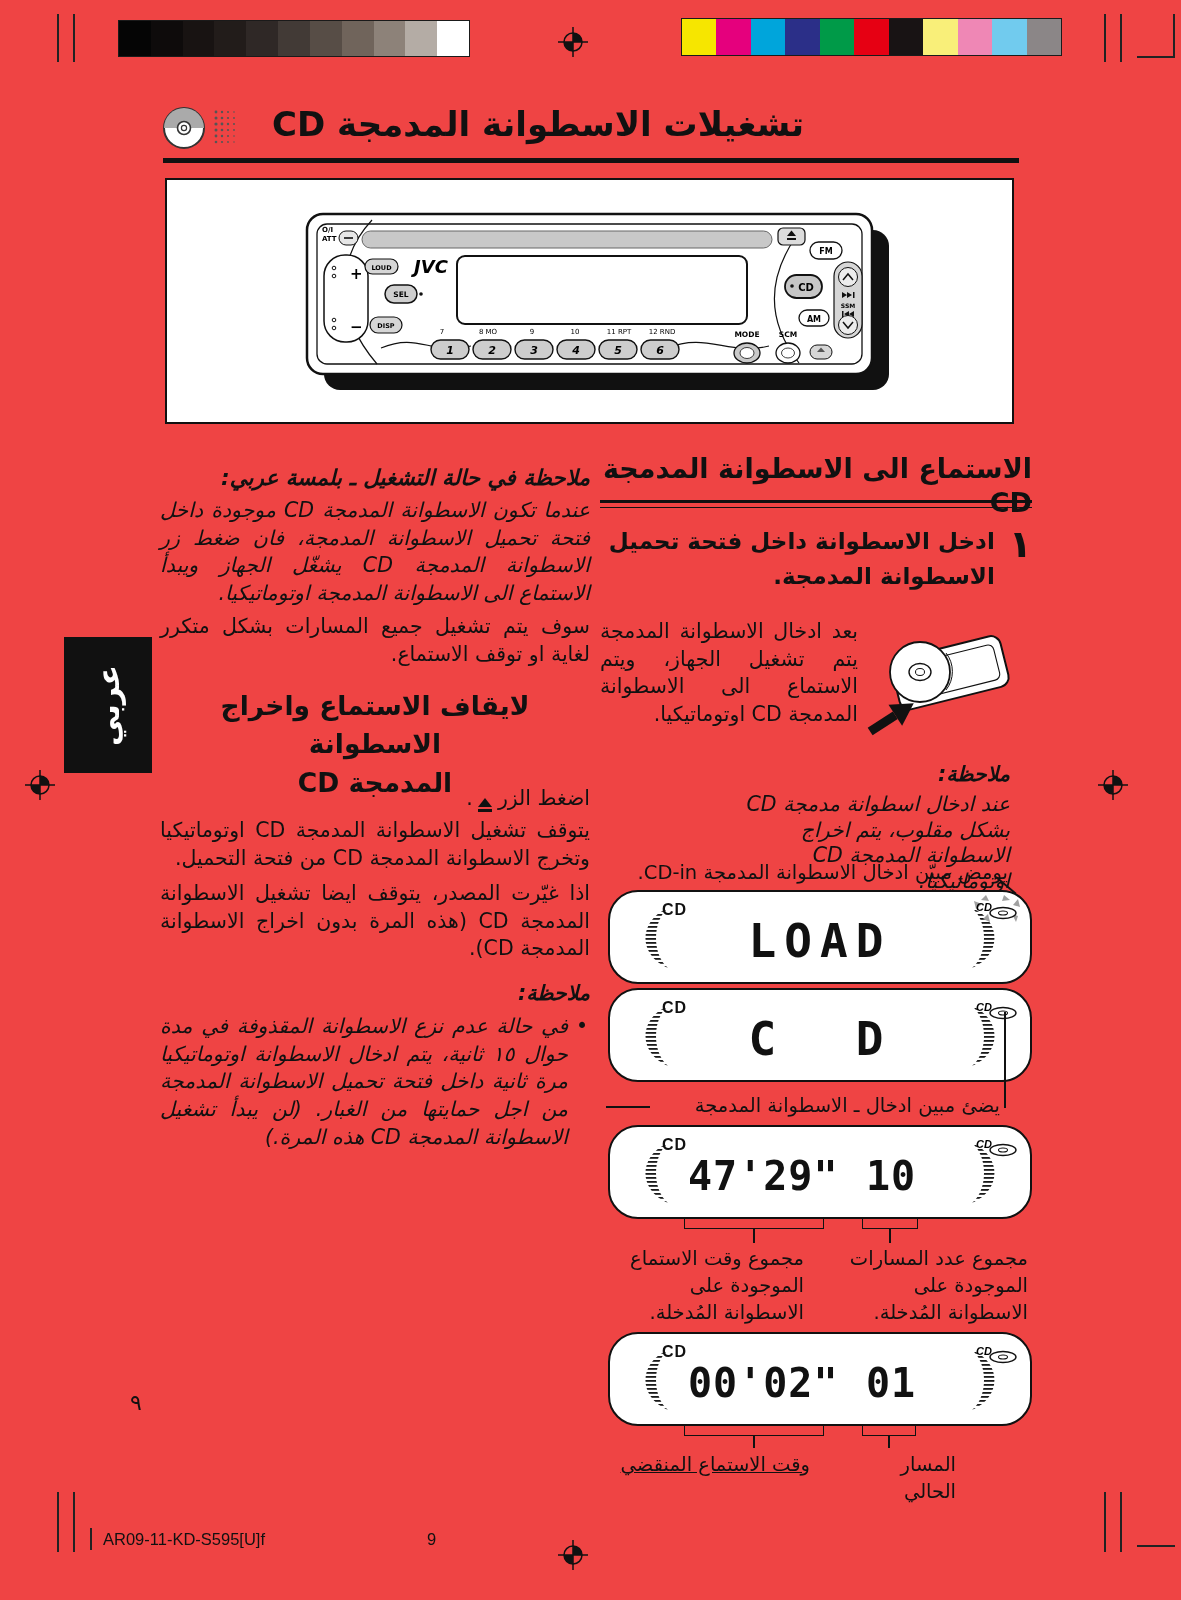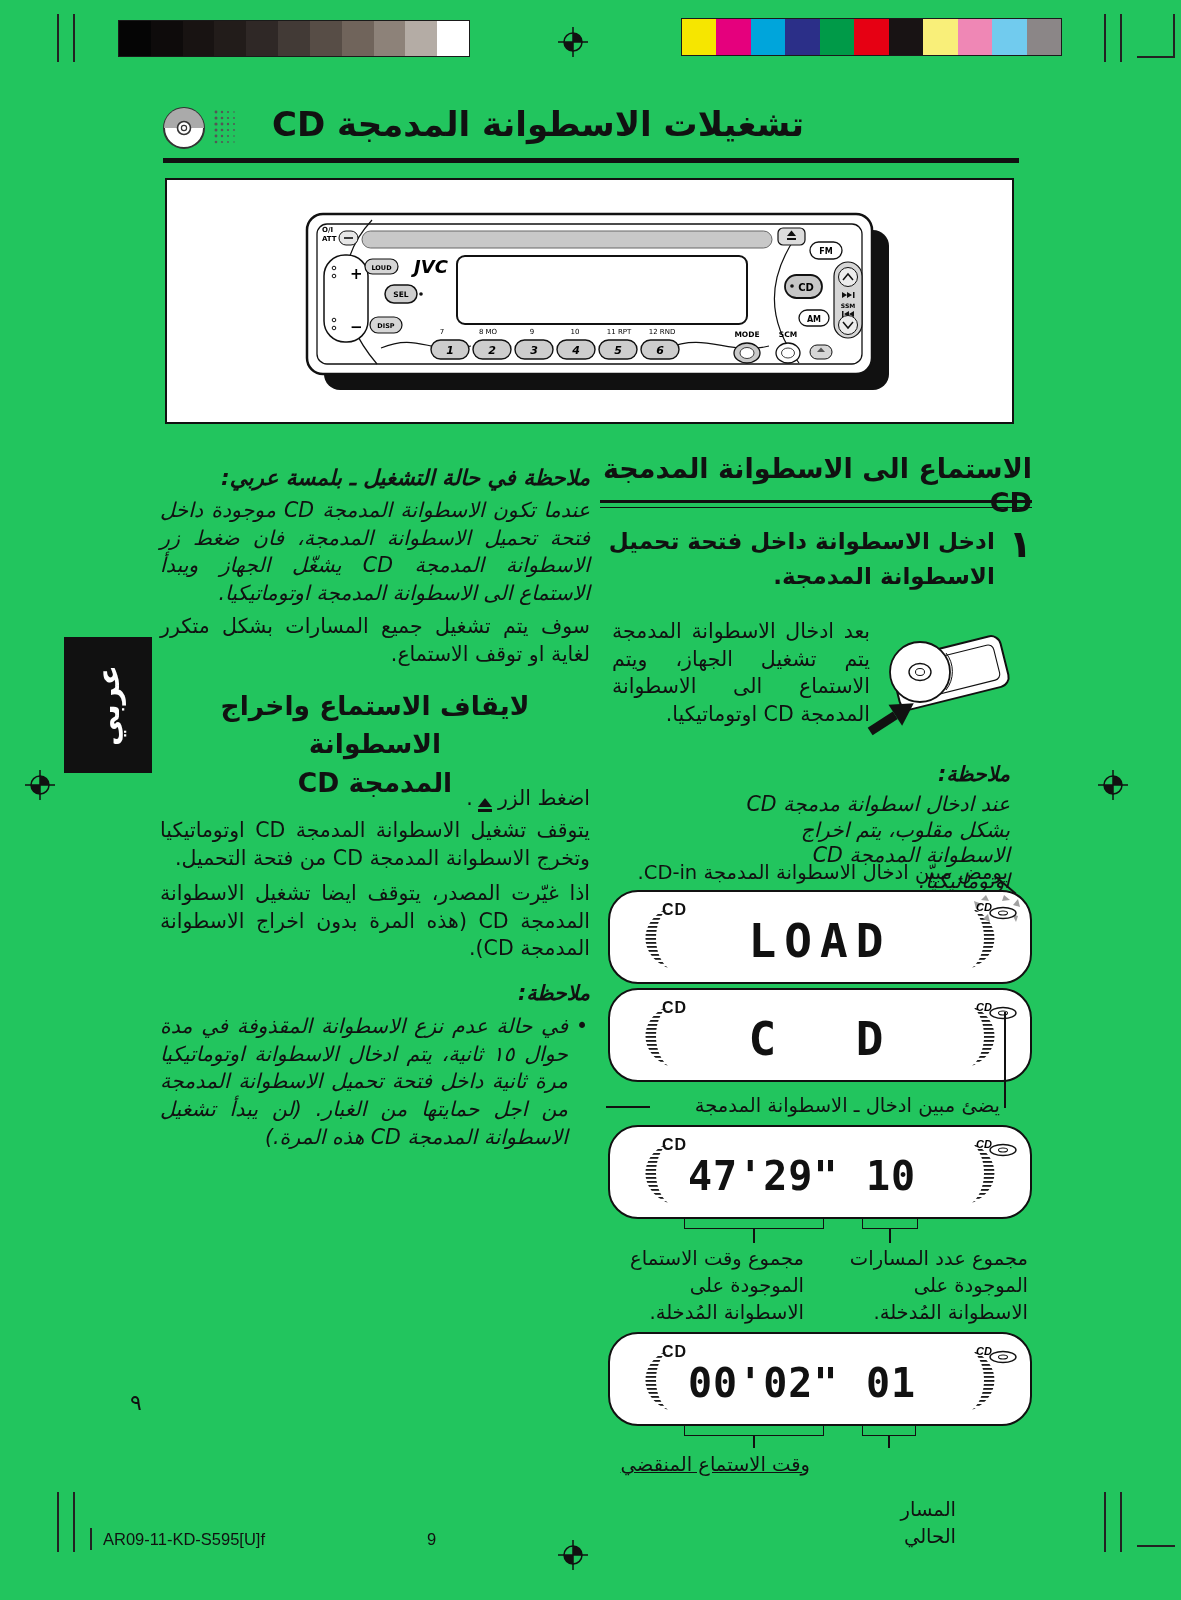--- a/index.html
+++ b/index.html
@@ -1,34 +1,34 @@
 <!DOCTYPE html>
 <html lang="ar"><head>
 <meta charset="utf-8">
 <style>
   html,body{margin:0;padding:0;background:#fff;}
-  .page{position:relative;width:1181px;height:1600px;background:#22c55e;overflow:hidden;
+  .page{position:relative;width:1181px;height:1600px;background:#ef4444;overflow:hidden;
         font-family:"DejaVu Sans",sans-serif;color:#111;}
   .abs{position:absolute;}
   .ar{direction:rtl;text-align:right;}
   .mark{position:absolute;background:#222;}
   
   .calbar{position:absolute;display:flex;border:1px solid #1a1a1a;box-sizing:border-box;}
   .calbar div{height:100%;}
   
   .page-title{font-size:34px;font-weight:bold;white-space:nowrap;}
   .title-rule{position:absolute;background:#111;}
   
   .frame{position:absolute;border:2px solid #111;background:#fff;}
   
   .sec-head{font-size:27px;font-weight:bold;line-height:1.25;}
   .dblrule{border-top:3px solid #111;border-bottom:1.5px solid #111;height:4px;}
   .bold-it{font-weight:bold;font-style:italic;}
   .h-one-touch{font-size:21.5px;}
-  .body-text{font-size:20.5px;line-height:1.35;margin-left:12px;}
+  .body-text{font-size:20.5px;line-height:1.35;}
   .just{text-align:justify;}
   .it{font-style:italic;}
   .stop-head{font-size:26.5px;font-weight:bold;line-height:1.45;text-align:center;}
   .step-num{font-size:38px;font-weight:bold;line-height:1.1;}
   .step-text{font-size:23px;font-weight:bold;line-height:1.5;}
   .note-label{font-weight:bold;font-style:italic;font-size:20.5px;}
   .caption{font-size:19.5px;line-height:1.38;}
   .bullet{position:relative;padding-right:22px;}
   .bullet::before{content:"•";position:absolute;right:2px;top:0;}
   
@@ -389,21 +389,21 @@
         <ellipse cx="29" cy="18" rx="4.5" ry="2" fill="#fff" stroke="#111" stroke-width="1.1"></ellipse>
       </svg>
       <span class="seg seg-time">00'02"</span>
       <span class="seg seg-track">01</span>
     </div>
     <div class="bracket" style="left:84px;top:974px;width:140px;"></div>
     <div class="tick" style="left:153px;top:984px;height:12px;"></div>
     <div class="bracket" style="left:262px;top:974px;width:54px;"></div>
     <div class="tick" style="left:288px;top:984px;height:12px;"></div>
     <div class="abs caption" style="left:0;top:1000px;width:210px;text-decoration:underline;">وقت الاستماع المنقضي</div>
-    <div class="abs caption" style="left:246px;top:1000px;width:110px;margin-top:45px;">المسار الحالي</div>
+    <div class="abs caption" style="left:246px;top:1000px;width:110px;">المسار الحالي</div>
   </div>
 
   <div class="mark" style="left:57px;top:1492px;width:1.5px;height:60px;"></div>
   <div class="mark" style="left:73px;top:1492px;width:1.5px;height:60px;"></div>
   <div class="mark" style="left:1104px;top:1492px;width:1.5px;height:60px;"></div>
   <div class="mark" style="left:1120px;top:1492px;width:1.5px;height:60px;"></div>
   <div class="mark" style="left:1137px;top:1545px;width:38px;height:1.5px;"></div>
   <div class="mark" style="left:90px;top:1528px;width:2px;height:22px;"></div>
   <div class="footer-text" style="left:103px;top:1530px;">AR09-11-KD-S595[U]f</div>
   <div class="footer-text" style="left:427px;top:1530px;">9</div>

